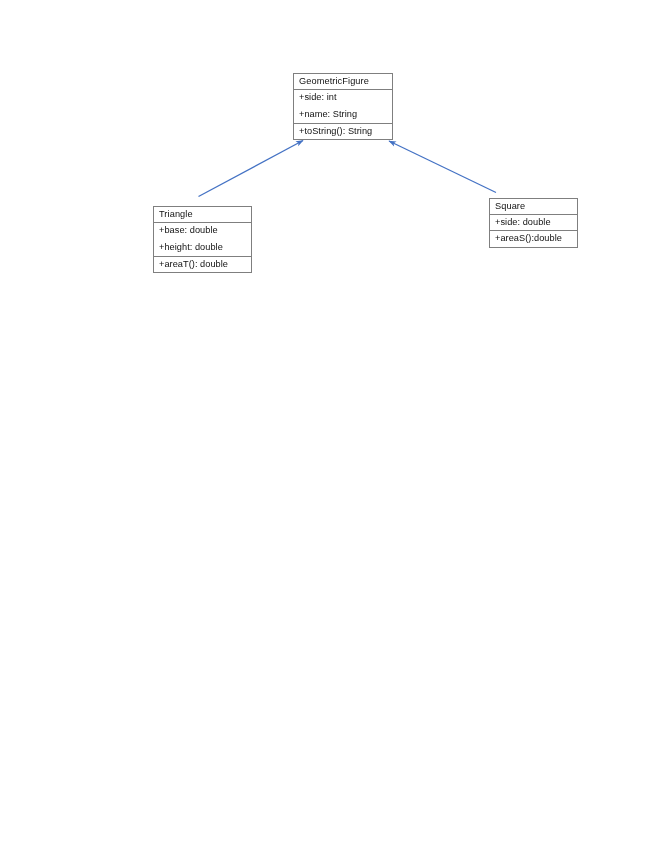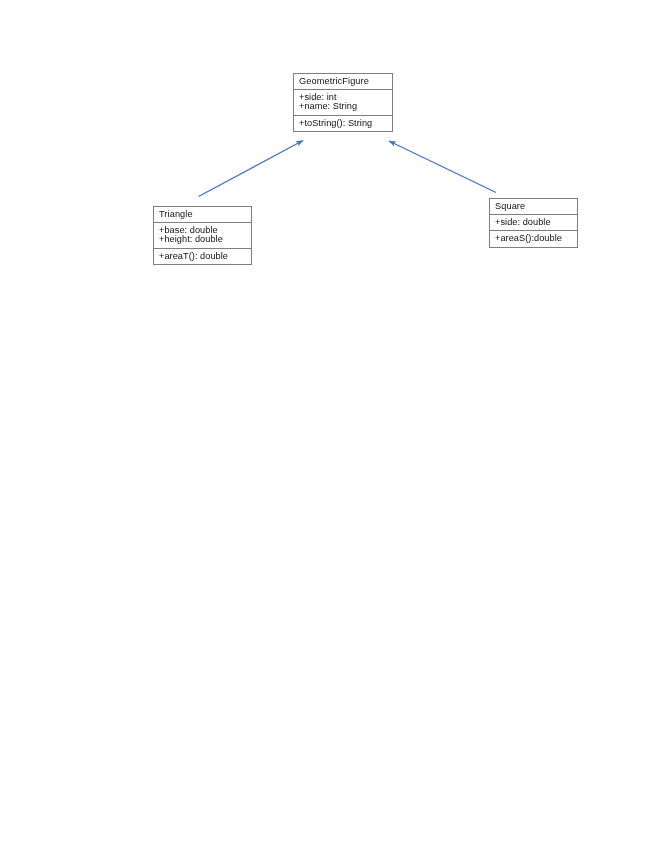--- a/index.html
+++ b/index.html
@@ -60,21 +60,21 @@
 
   .uml-name {
     letter-spacing: 0.1px;
   }
 
   .uml-member {
     letter-spacing: 0.05px;
   }
 
   .uml-member + .uml-member {
-    margin-top: 0;
+    margin-top: 8px;
   }
 
   
   #class-geometricfigure {
     left: 278px;
     top: 73px;
     width: 100px;
   }
 
   #class-triangle {

